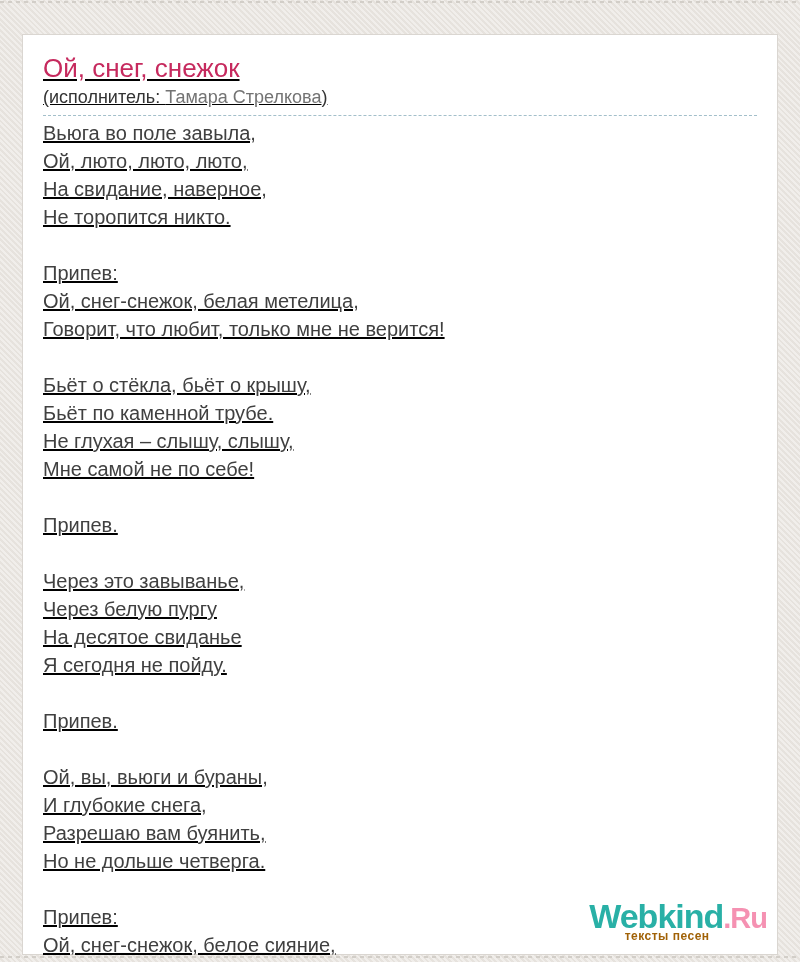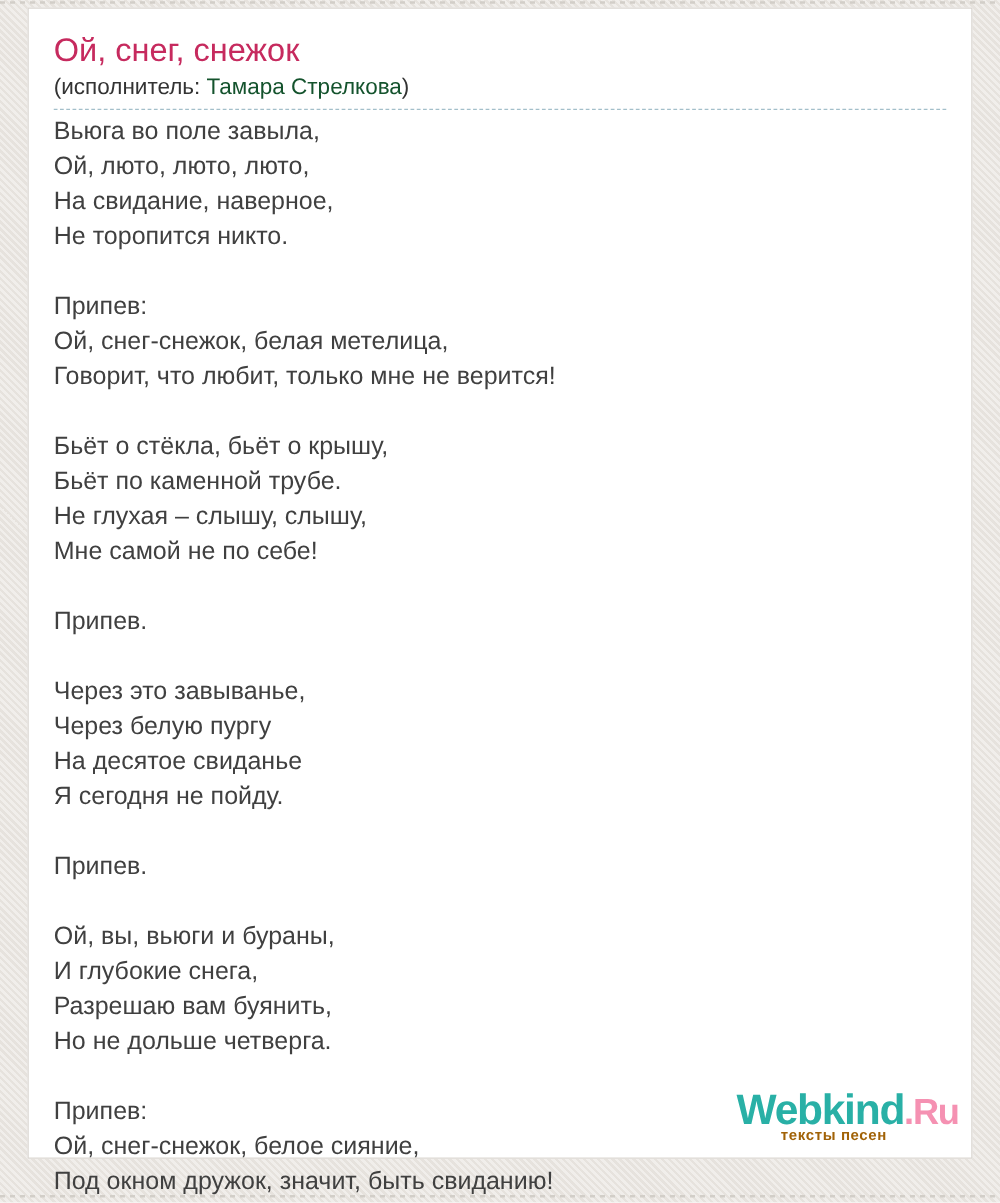--- a/index.html
+++ b/index.html
@@ -24,46 +24,47 @@
     height: 2px;
     background-image: repeating-linear-gradient(90deg,
       #d2cec8 0px, #d2cec8 4px, transparent 4px, transparent 8px);
   }
   .edge-dashes.top { top: 1px; }
   .edge-dashes.bottom { top: 956px; }
 
   .card {
     position: absolute;
     left: 22px;
-    top: 6px;
+    top: 34px;
     width: 756px;
     height: 921px;
     box-sizing: border-box;
     background: #ffffff;
     border: 1px solid #dad6d1;
     padding: 18px 20px 0 20px;
+    text-decoration: underline;
   }
 
   .song-title {
     margin: 0;
     font-size: 26px;
     font-weight: 400;
     line-height: 30px;
     color: #c62a5e;
   }
   .artist-line {
     margin-top: 3px;
     font-size: 18px;
     line-height: 22px;
     color: #333333;
     padding-bottom: 7px;
     border-bottom: 1px dashed #a3bfca;
   }
   .artist-link {
-    color: #14532d;
+    color: #737373;
     text-decoration: none;
     cursor: pointer;
   }
 
   .lyrics {
     margin-top: 3px;
     font-size: 20px;
     line-height: 28px;
     color: #404040;
     white-space: pre-line;

